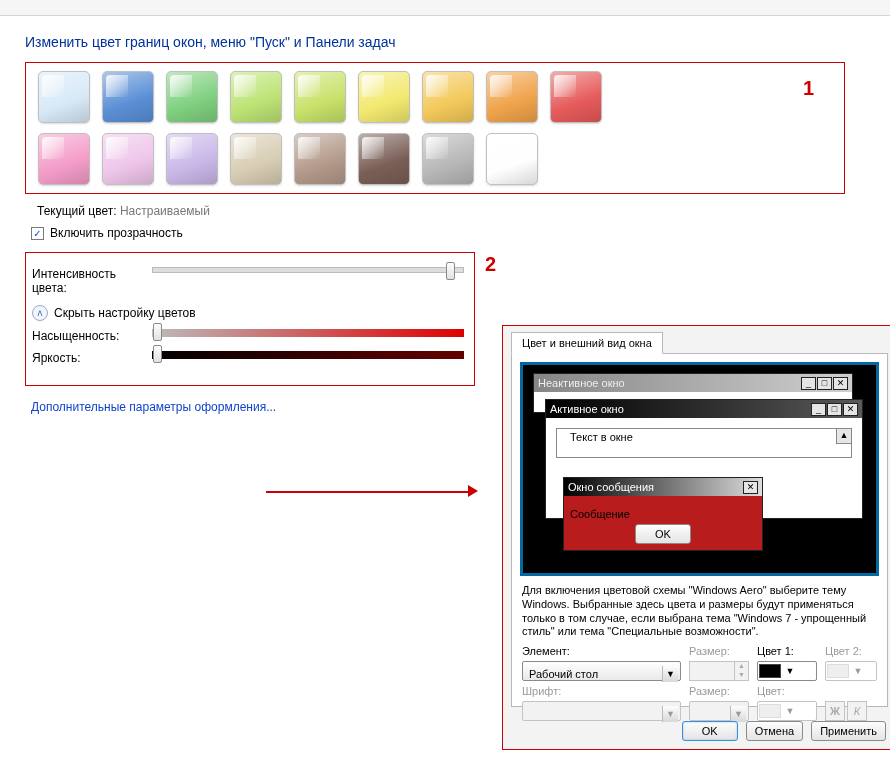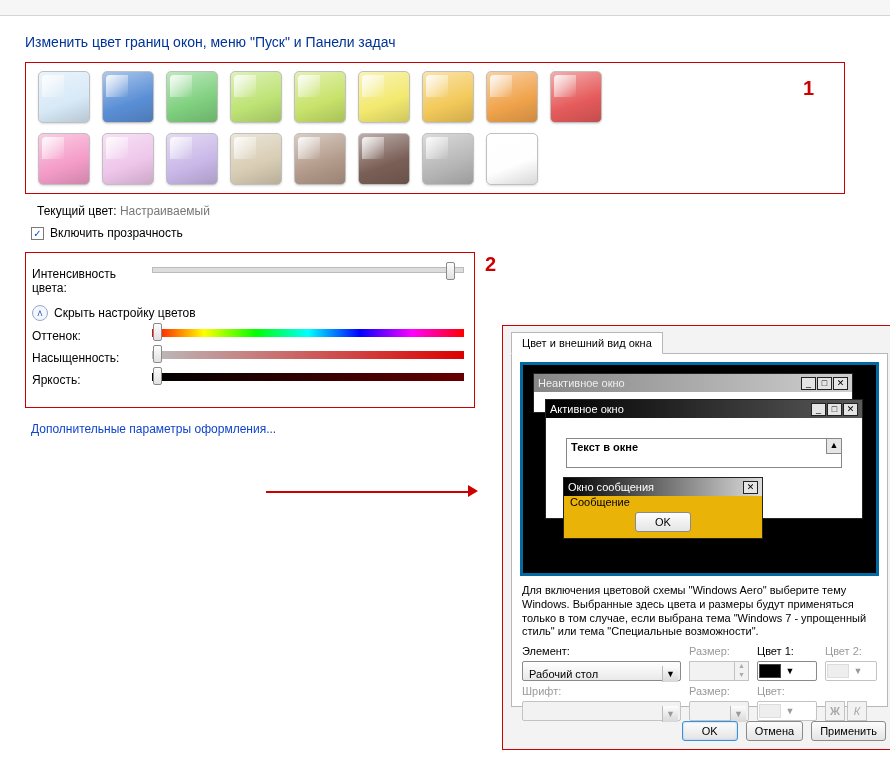--- a/index.html
+++ b/index.html
@@ -147,30 +147,30 @@
   .tb-msg { background: linear-gradient(90deg,#000,#ddd); }
   .tb-btns { display: flex; gap: 1px; }
   .tb-btn {
     width: 15px; height: 13px; background: #e5e5e5; border: 1px solid #222;
     font-size: 9px; line-height: 11px; text-align: center; color: #000;
     font-family: Arial, sans-serif;
   }
   .menubar { display: flex; gap: 12px; padding: 2px 6px; background: #f3f3f3; font-size: 11px; border-bottom: 1px solid #ccc; }
   .menubar .dis { color: #9a9a9a; }
   .txtarea {
-    margin: 20px; border: 1px solid #888; height: 30px; padding: 2px 4px;
-    position: relative; background: #fff; font-weight: bold;
+    margin: 10px; border: 1px solid #888; height: 30px; padding: 2px 13px;
+    position: relative; background: #fff;
   }
   .scroll-up {
     position: absolute; right: 0; top: 0; width: 15px; height: 15px;
     background: #e6e6e6; border-left: 1px solid #888; border-bottom: 1px solid #888;
     font-size: 9px; text-align: center; line-height: 13px;
   }
   .msgwin { position: absolute; background: #fff; border: 1px solid #222; }
-  .msgbody { padding: 0 6px 6px; background: #eab308; }
+  .msgbody { padding: 12px 6px 6px; background: #b91c1c; }
   .btn-std {
     display: inline-block; min-width: 56px; height: 20px;
     background: linear-gradient(#fdfdfd,#e4e4e4);
     border: 1px solid #8a8a8a; border-radius: 3px;
     text-align: center; line-height: 18px; font-size: 11px;
     padding: 0 8px; cursor: pointer;
   }
   .btn-default { border: 1px solid #3d8fd6; box-shadow: 0 0 2px #7fc0ff inset; }
   .helptext { margin: 4px 10px 6px; color: #000; line-height: 1.25; }
   .form-grid { display: grid; grid-template-columns: 1fr 60px 60px 52px; gap: 4px 8px; margin: 0 10px; align-items: center; }
@@ -260,26 +260,20 @@
       <div class="track">
         <div class="thumb" id="thumb-int" style="left: calc(96% - 5px);"></div>
       </div>
     </div>
 
     <div class="collapse-row">
       <span class="chev">˄</span>
       <span>Скрыть настройку цветов</span>
     </div>
 
-    <div class="trow">
-      <span class="lbl">Оттенок:</span>
-      <div class="track rainbow">
-        <div class="thumb" id="thumb-hue" style="left: calc(2% - 5px);"></div>
-      </div>
-    </div>
     <div class="trow">
       <span class="lbl">Насыщенность:</span>
       <div class="track redgrad">
         <div class="thumb" id="thumb-sat" style="left: calc(2% - 5px);"></div>
       </div>
     </div>
     <div class="trow">
       <span class="lbl">Яркость:</span>
       <div class="track dark">
         <div class="thumb" id="thumb-bri" style="left: calc(2% - 5px);"></div>

